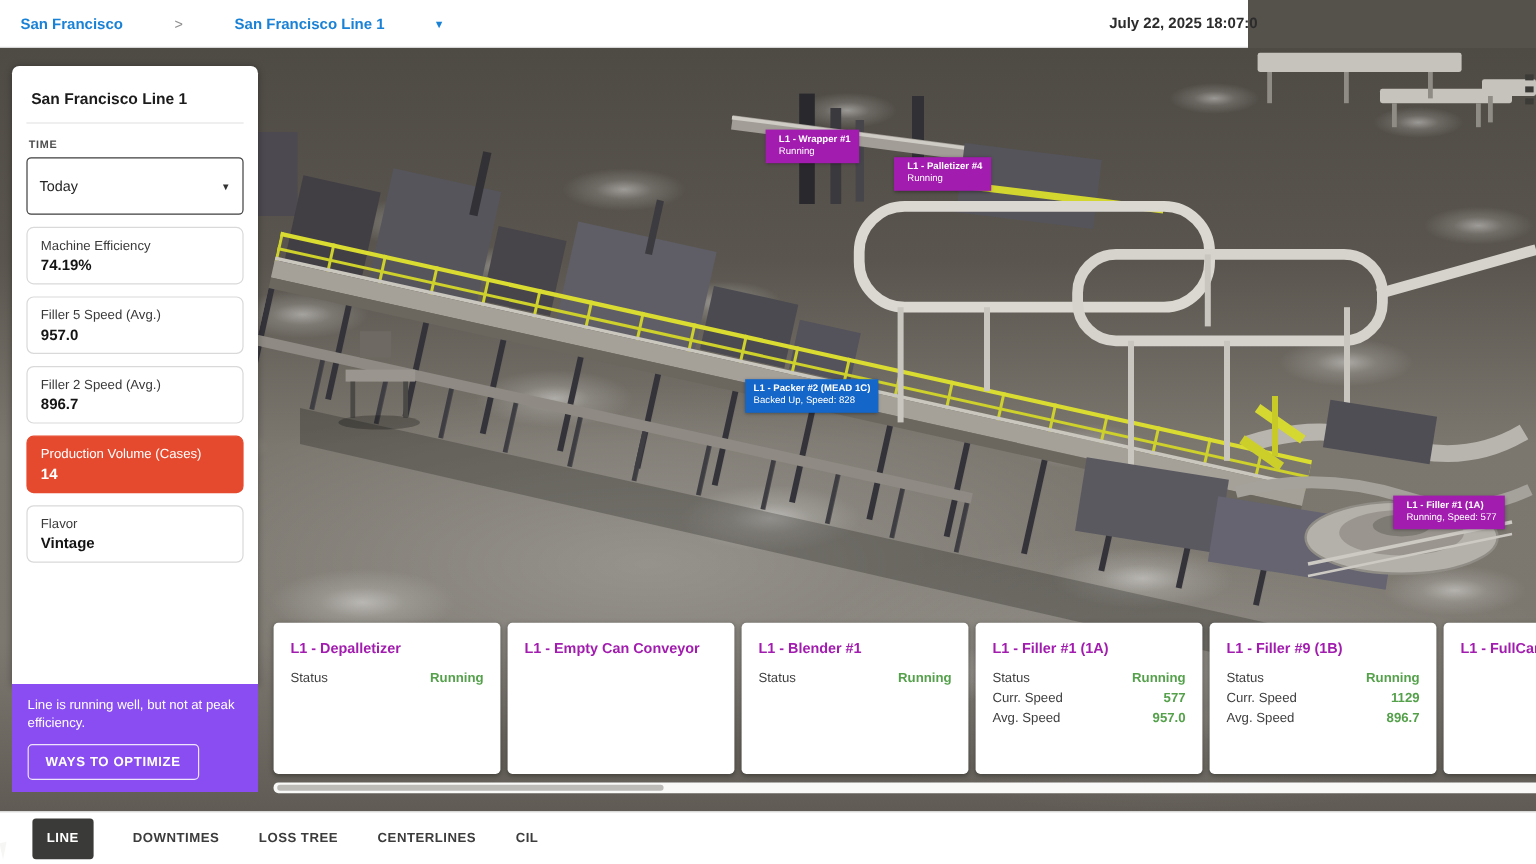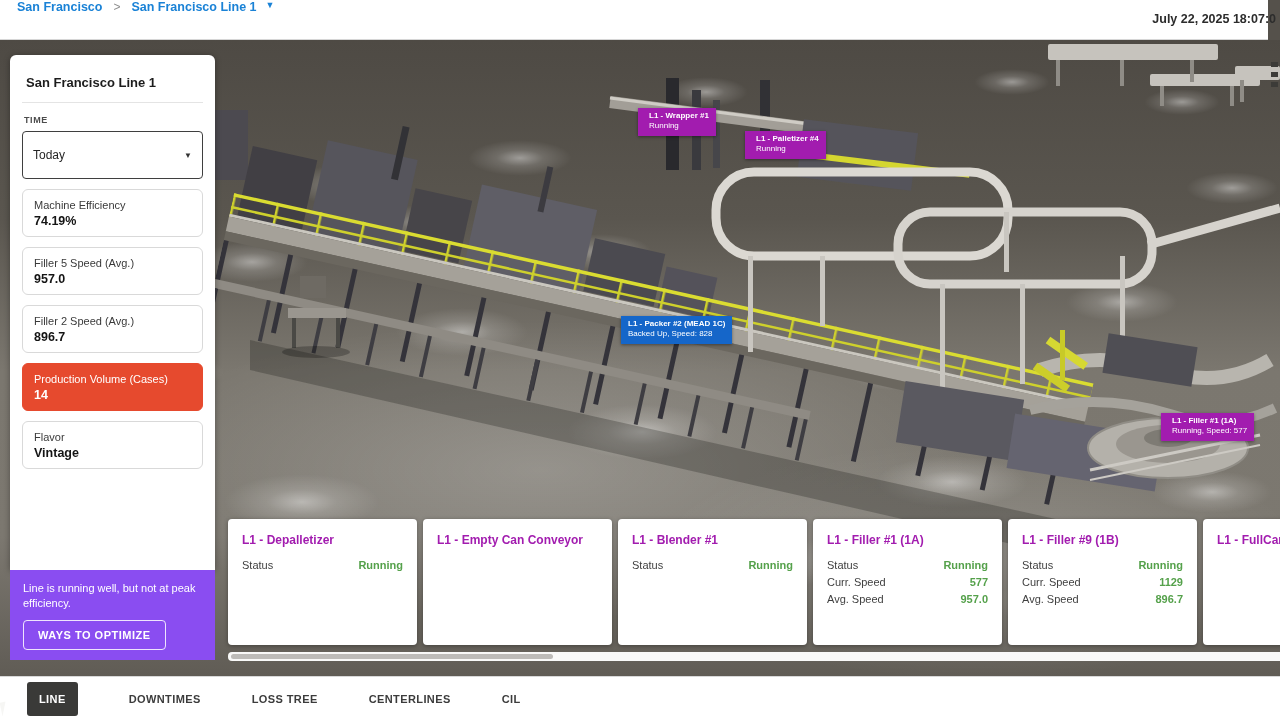--- a/index.html
+++ b/index.html
@@ -1,20 +1,20 @@
 <!DOCTYPE html>
 <html><head>
 <meta charset="utf-8">
 <style>
   * { margin:0; padding:0; box-sizing:border-box; }
   html,body { width:1280px; height:720px; overflow:hidden; font-family:"Liberation Sans", sans-serif; background:#55514b; position:relative; }
 
   
-  .topbar { position:absolute; top:0; left:0; width:1268px; height:40px; background:#fff; z-index:40;
-            display:flex; align-items:flex-start; padding:0 0 0 17px; border-bottom:1px solid #d6d6d6; }
+  .topbar { position:absolute; top:0; left:0; width:1040px; height:40px; background:#fff; z-index:40;
+            display:flex; align-items:center; padding:0 0 0 17px; border-bottom:1px solid #d6d6d6;gap:32px; }
   .crumb { color:#1a82d6; font-size:12.5px; font-weight:bold; cursor:pointer; }
   .crumb-sep { color:#8f8f8f; font-size:12px; margin:0 11px; font-weight:400; }
   .crumb-caret { color:#1a82d6; font-size:9px; margin-left:9px; }
   .datetime { position:absolute; right:-8px; top:12px; font-size:12.5px; font-weight:bold; color:#2c2c2c; white-space:nowrap; }
 
   
   .scene { position:absolute; top:40px; left:0; width:1280px; height:636px; z-index:1; }
   .scene svg { display:block; }
 
   .scene-label { position:absolute; color:#fff; padding:3px 7px 4px 7px; font-size:8px; line-height:1.3;
@@ -55,21 +55,21 @@
   .eq-row .rl { color:#3f3f3f; }
   .eq-row .rv { color:#55a14b; font-weight:bold; }
 
   
   .hscroll { position:absolute; top:652px; left:228px; width:1052px; height:9px; background:rgba(255,255,255,.96);
              border-radius:4px 0 0 4px; z-index:14; }
   .hscroll .thumb { position:absolute; top:2px; left:3px; width:322px; height:5px; background:#bdbbb8; border-radius:3px; }
 
   
   .bottombar { position:absolute; top:676px; left:0; width:1280px; height:44px; background:#fff;
-               border-top:1px solid #d8d8d8; z-index:40; display:flex; align-items:center; padding-left:27px; gap:51px; }
+               border-top:1px solid #d8d8d8; z-index:40; display:flex; align-items:center; padding-left:27px; gap:33px; }
   .tab { font-size:11px; font-weight:bold; color:#3c3c3c; letter-spacing:.4px; cursor:pointer; }
   .tab.active { background:#3a3a38; color:#fff; padding:11px 12px; border-radius:3px; }
 
   
   .cursor-artifact { position:absolute; left:1px; top:702px; width:0; height:0; z-index:50;
                      border-left:6px solid rgba(245,245,243,.9); border-bottom:14px solid transparent; transform:rotate(-12deg); }
 </style>
 </head>
 <body>
 

